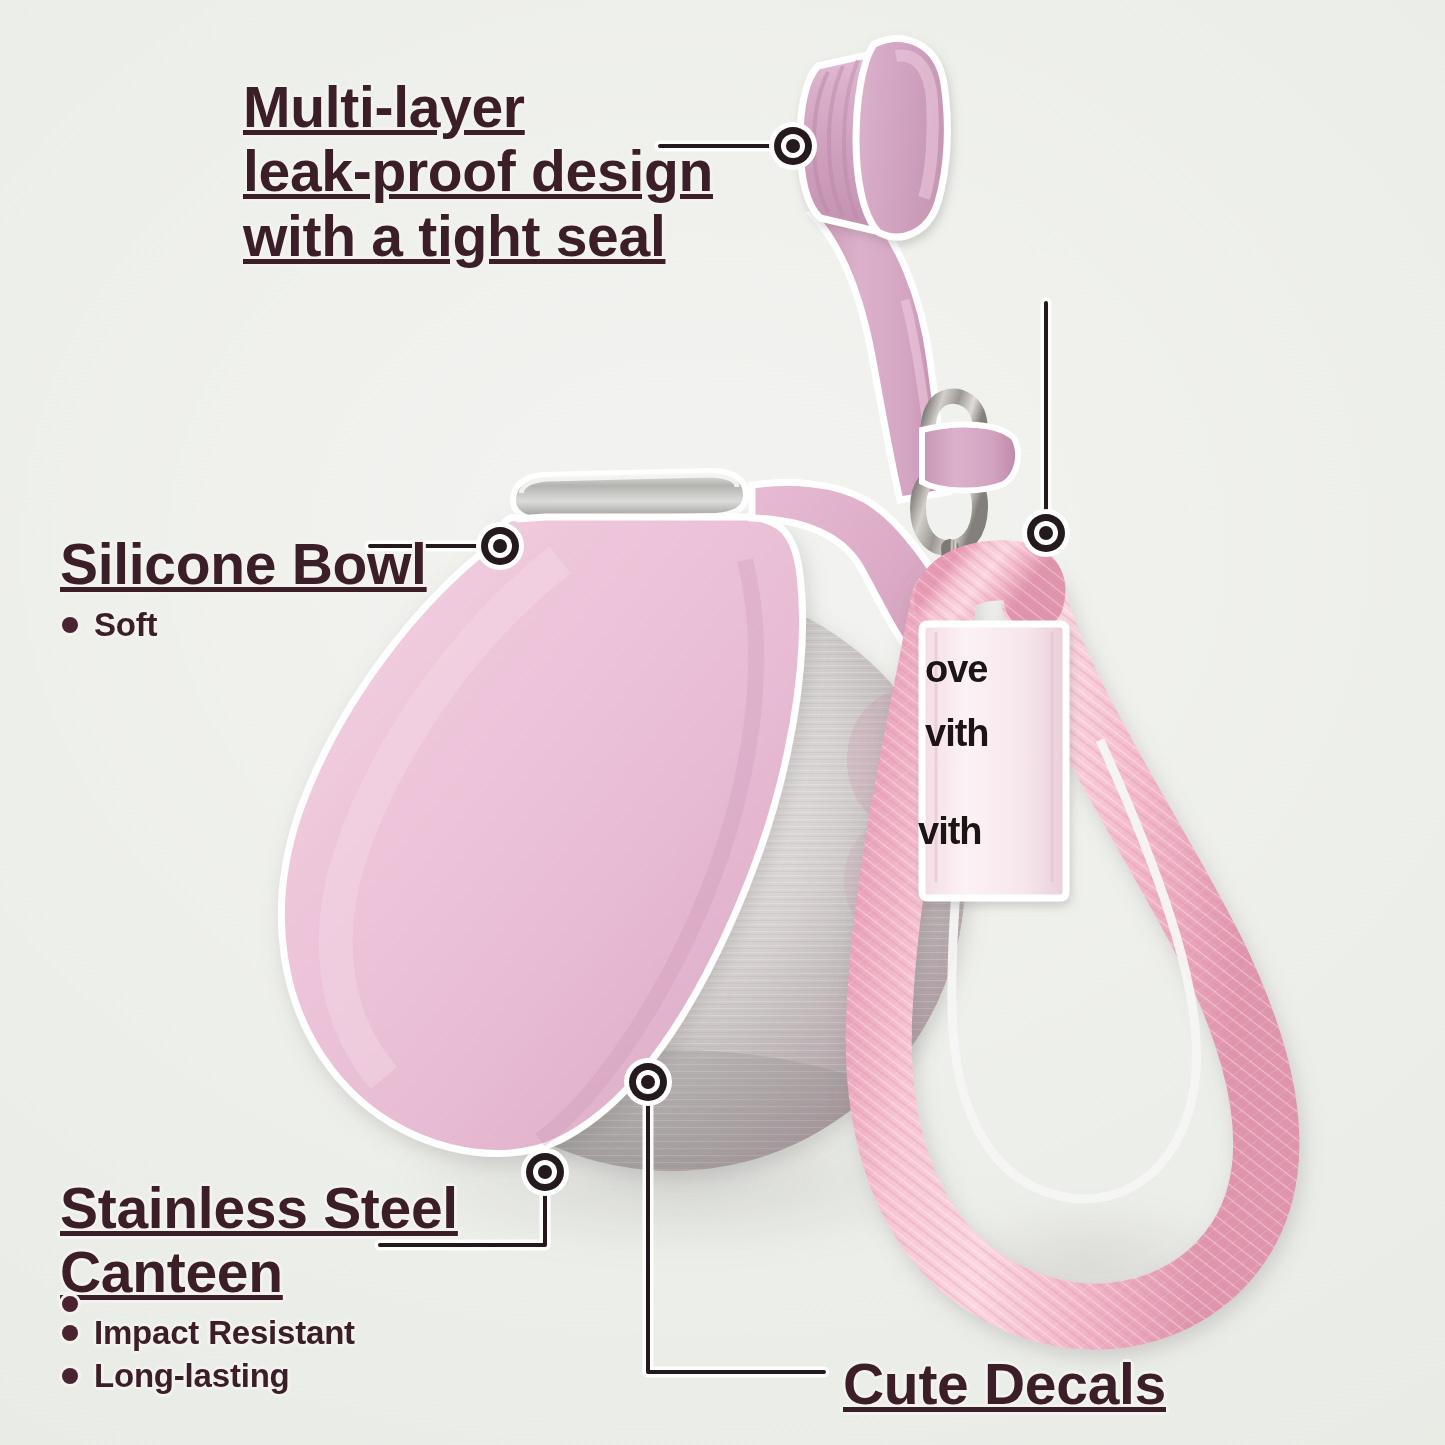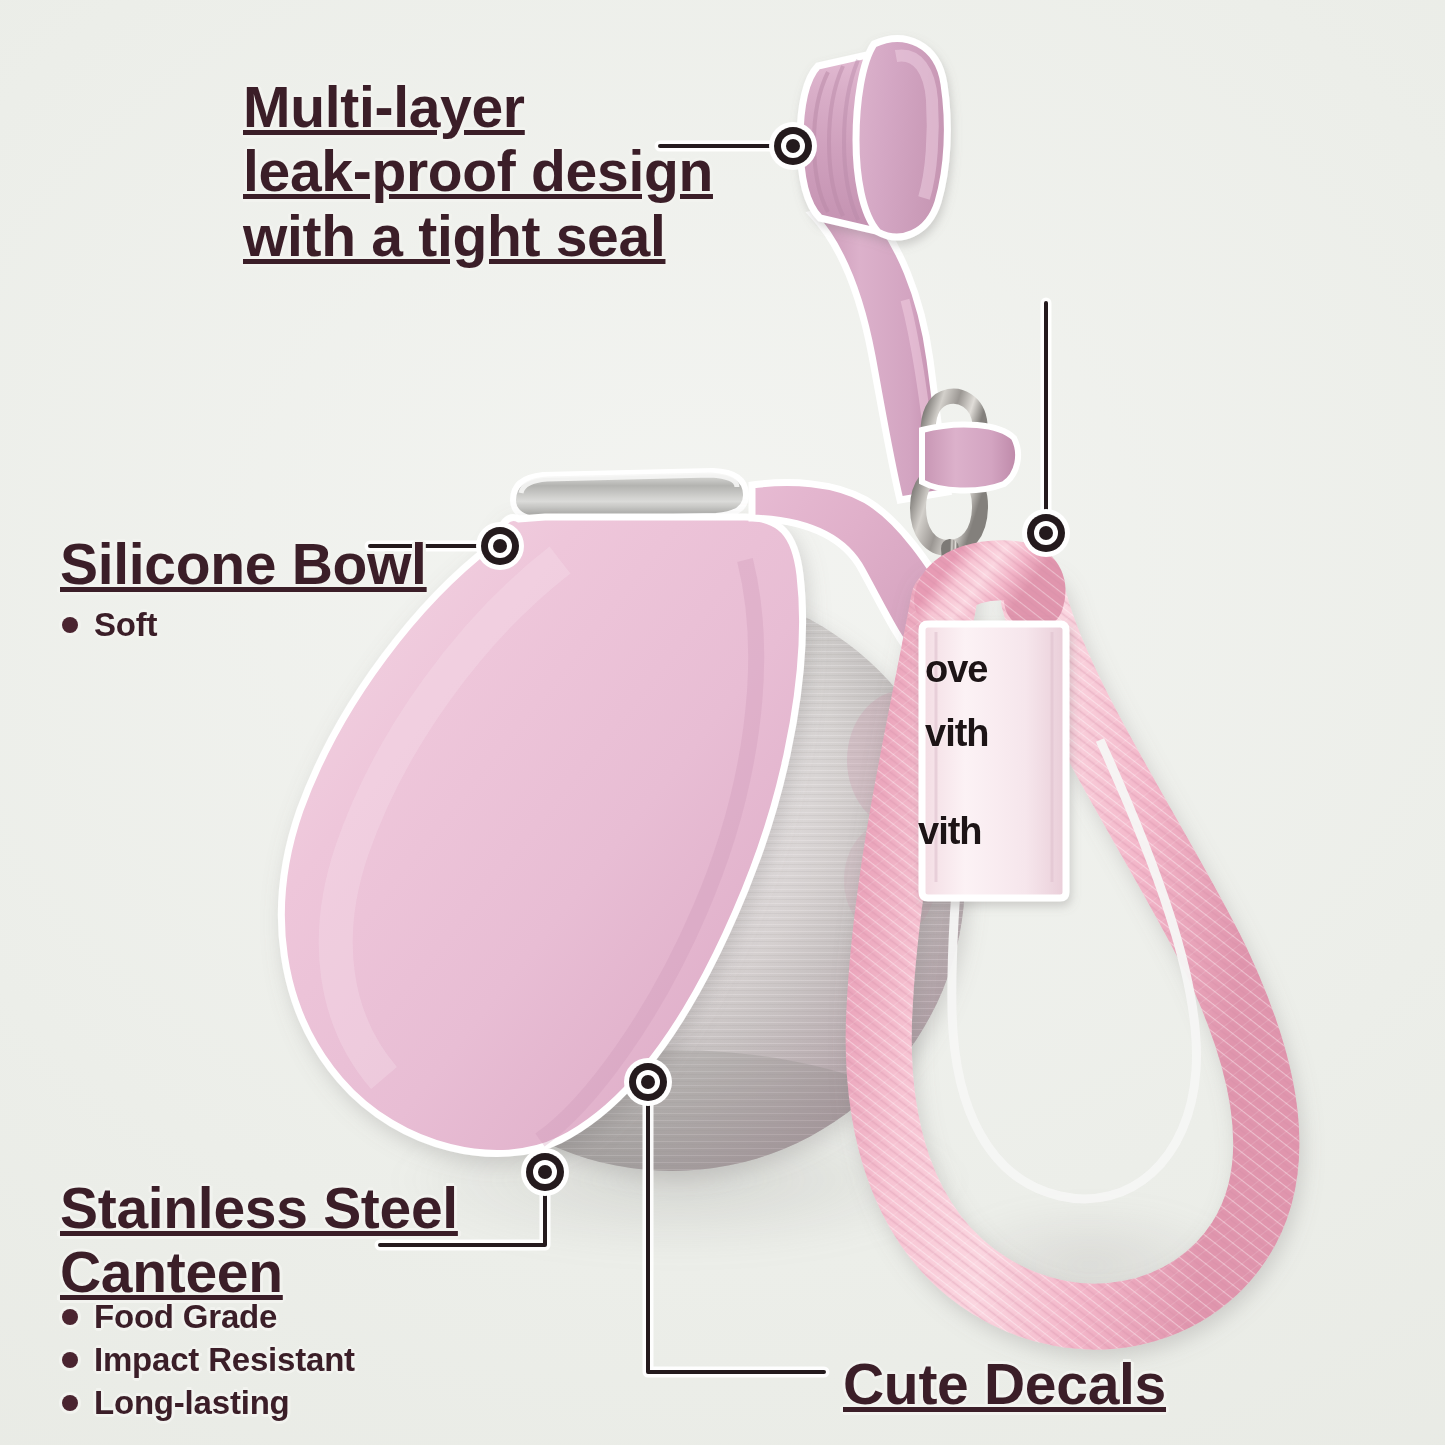--- a/index.html
+++ b/index.html
@@ -411,21 +411,20 @@
       <span>Soft</span>
     </div>
   </div>
 
   <div class="label h" style="left:60px; top:1176px;">Stainless Steel
 Canteen</div>
 
   <div class="bullets" style="left:62px; top:1296px;">
     <div class="bi">
       <span class="dot"></span>
-      <span>Food Grade</span>
     </div>
     <div class="bi">
       <span class="dot"></span>
       <span>Impact Resistant</span>
     </div>
     <div class="bi">
       <span class="dot"></span>
       <span>Long-lasting</span>
     </div>
   </div>

